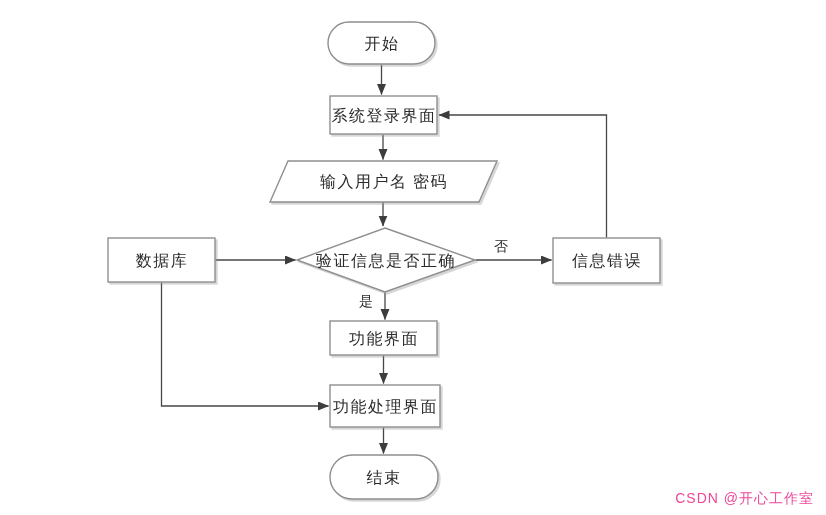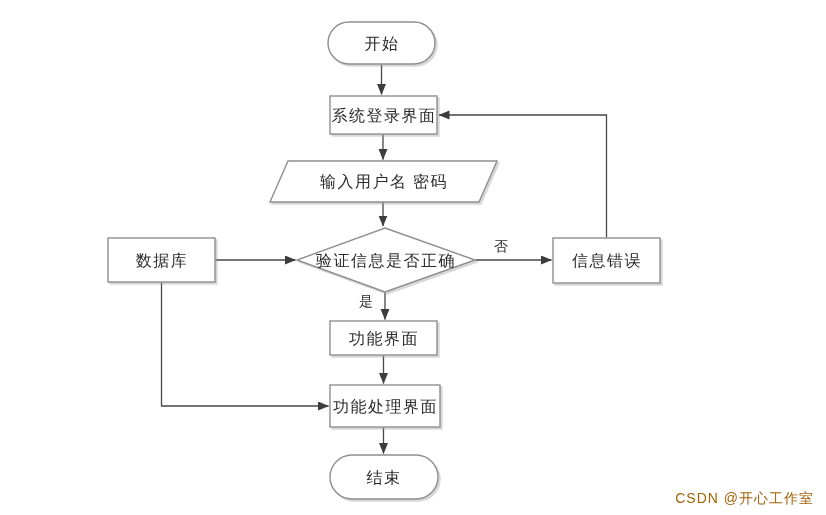--- a/index.html
+++ b/index.html
@@ -43,21 +43,21 @@
     fill: #2b2b2b;
     text-anchor: middle;
     font-family: "Liberation Serif", "DejaVu Serif", serif;
   }
   .watermark {
     position: absolute;
     right: 12px;
     bottom: 7px;
     font-size: 14px;
     letter-spacing: 1px;
-    color: #a16207;
+    color: #ec4899;
     font-family: "Liberation Sans", "DejaVu Sans", sans-serif;
     user-select: none;
   }
 </style>
 </head>
 <body>
 
 <div class="canvas">
   <svg width="826" height="515" viewBox="0 0 826 515">
     <defs>

